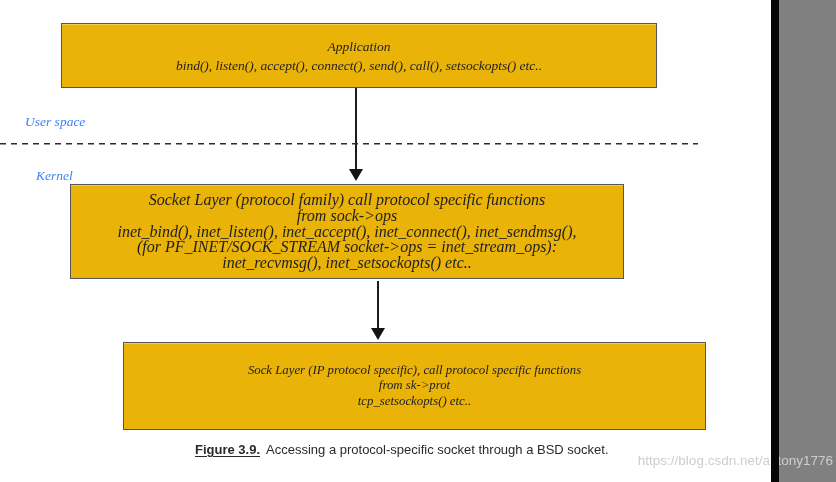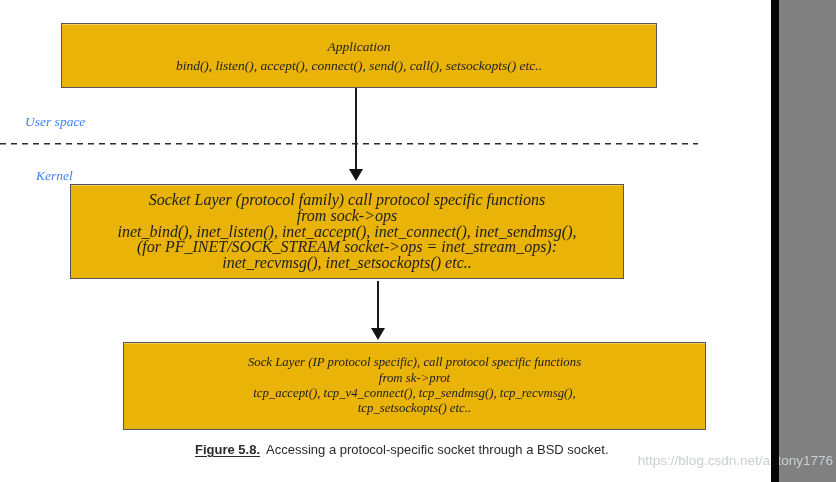--- a/index.html
+++ b/index.html
@@ -136,26 +136,25 @@
     <div class="bline">(for PF_INET/SOCK_STREAM socket-&gt;ops = inet_stream_ops):</div>
     <div class="bline">inet_recvmsg(), inet_setsockopts() etc..</div>
   </div>
 
   <div class="arrow-line a2-line"></div>
   <div class="arrow-head a2-head"></div>
 
   <div class="dbox box-sock2">
     <div class="bline">Sock Layer (IP protocol specific), call protocol specific functions</div>
     <div class="bline">from sk-&gt;prot</div>
-    <div class="bline">tcp_accept(), tcp_v4_connect(), tcp_sendmsg(), tcp_recvmsg(),</div>
     <div class="bline">tcp_setsockopts() etc..</div>
   </div>
 
   <div class="caption">
-    <span class="fig-label">Figure 5.8.</span><span>Accessing a protocol-specific socket through a BSD socket.</span>
+    <span class="fig-label">Figure 3.9.</span><span>Accessing a protocol-specific socket through a BSD socket.</span>
   </div>
 
   <div class="watermark">https://blog.csdn.net/antony1776</div>
 
   <div class="gray-bar"></div>
   <div class="black-strip"></div>
 
 </div>
 
 </body></html>

